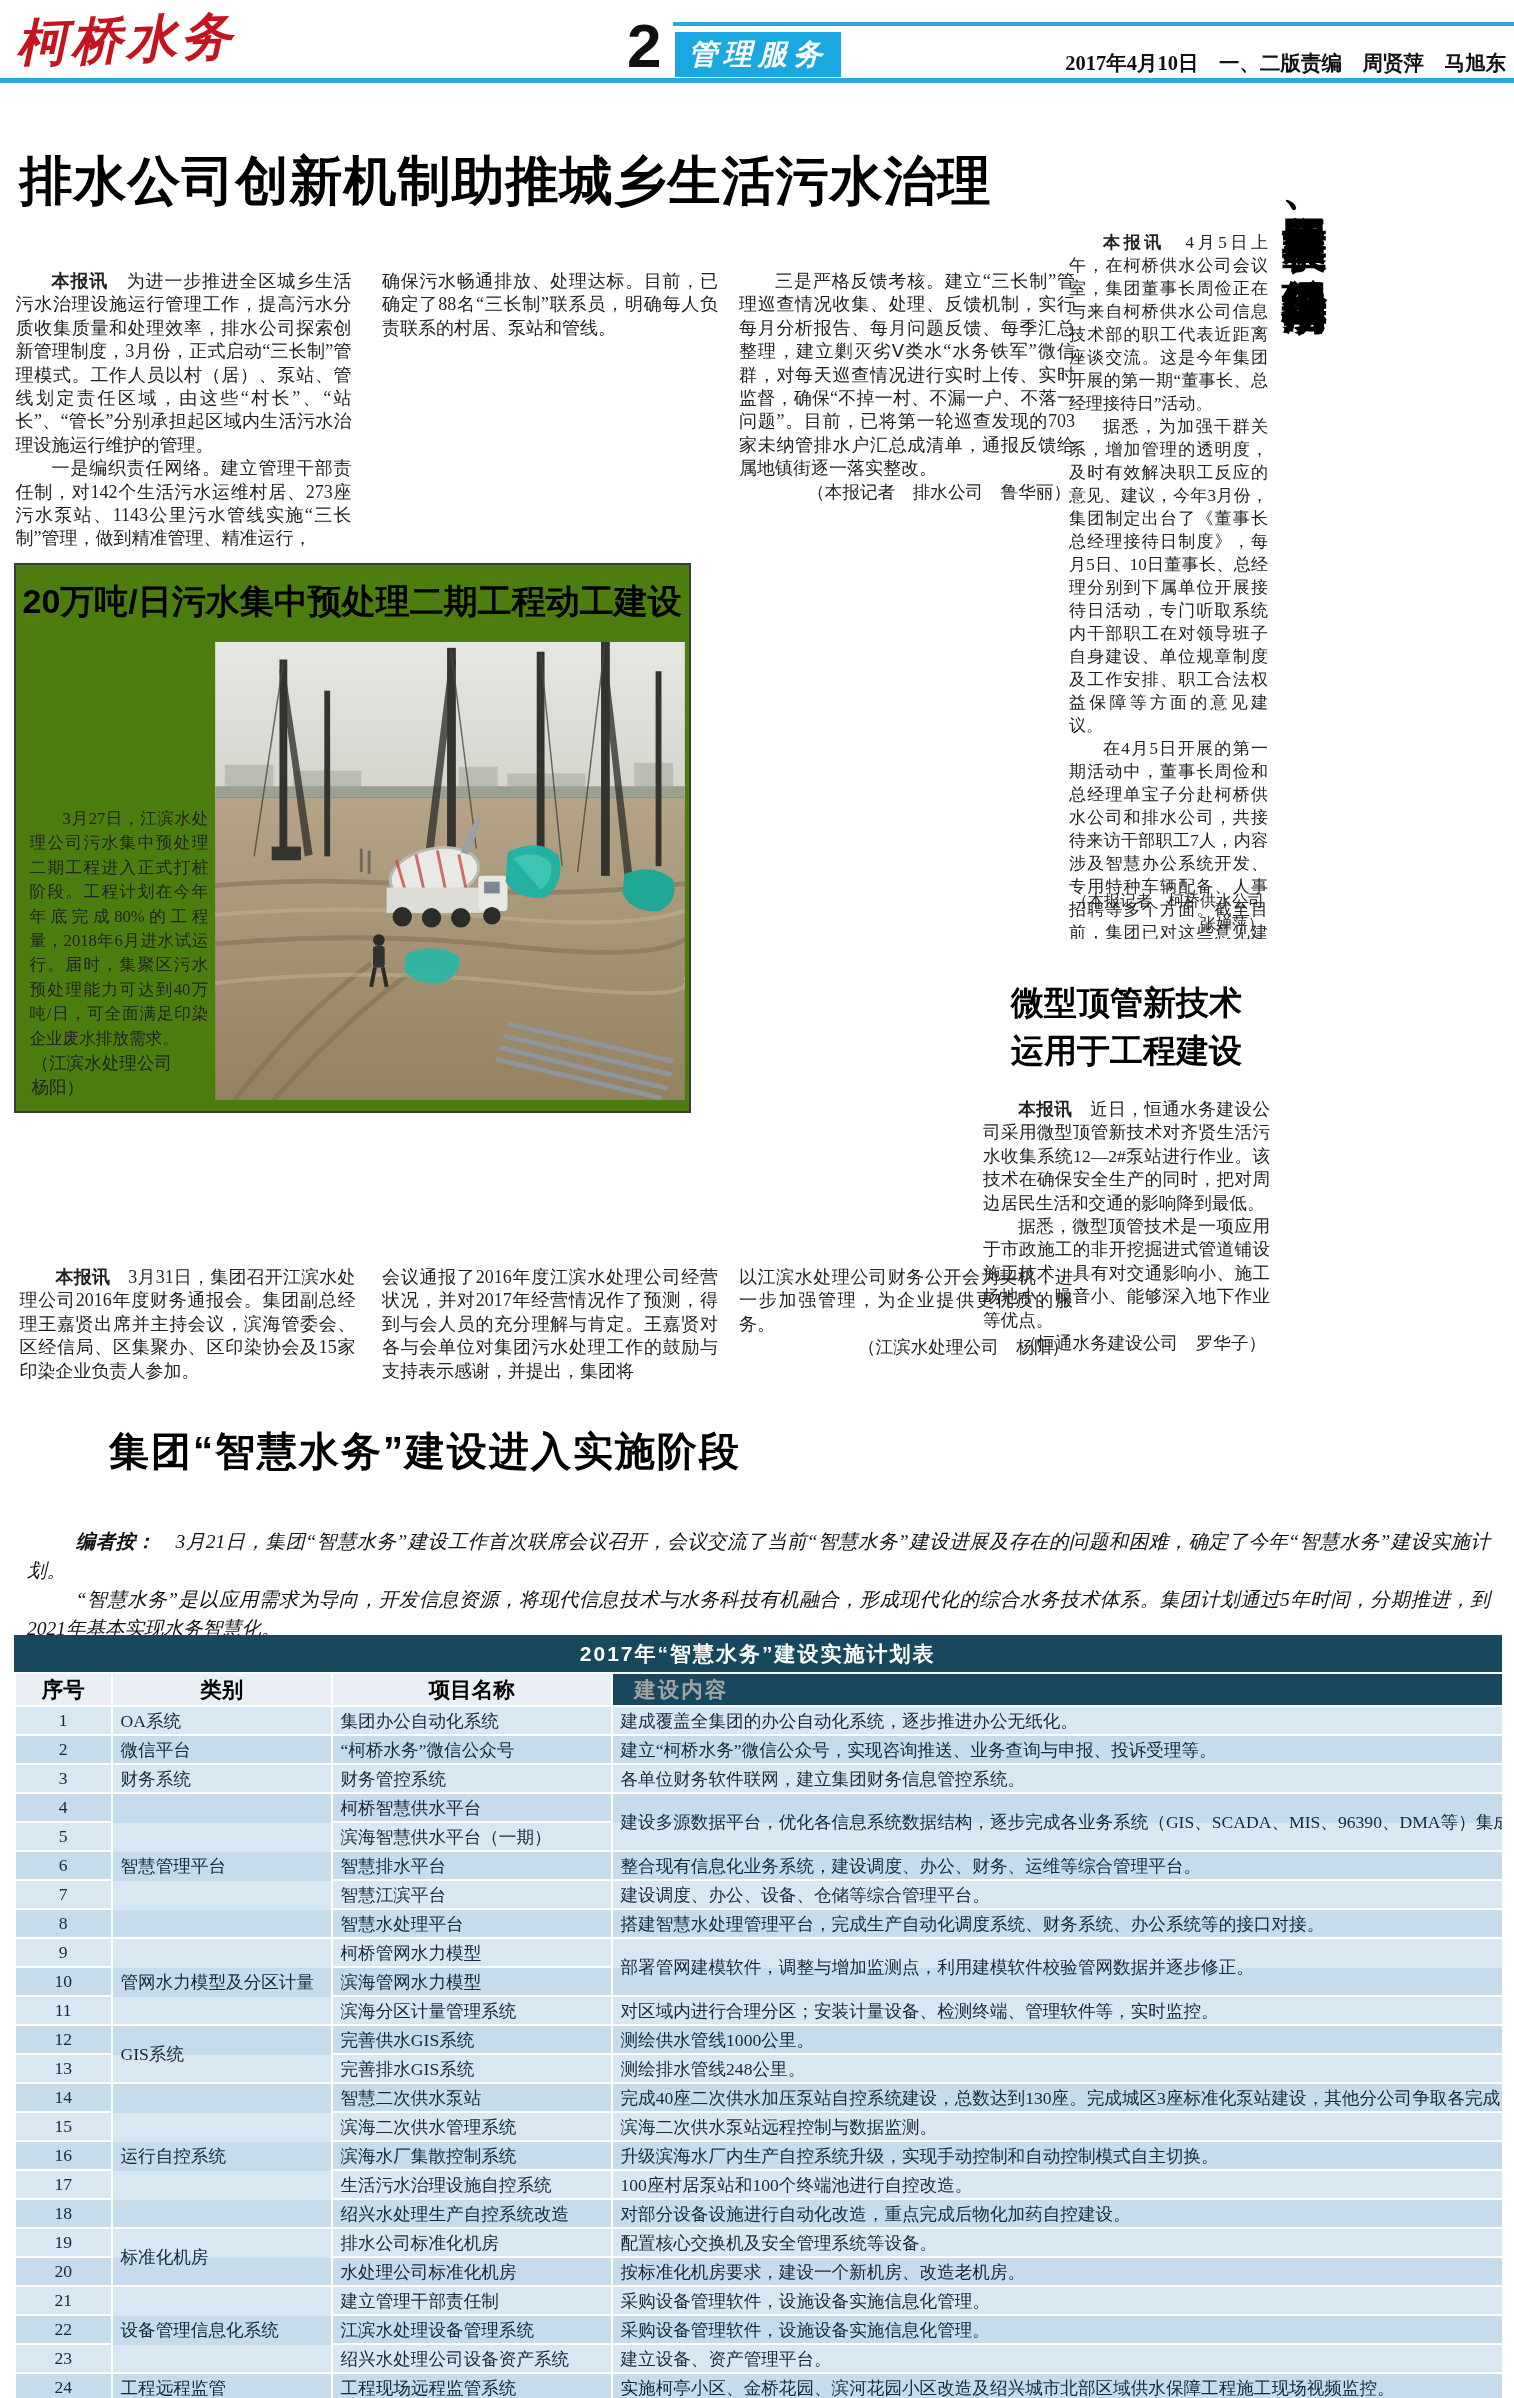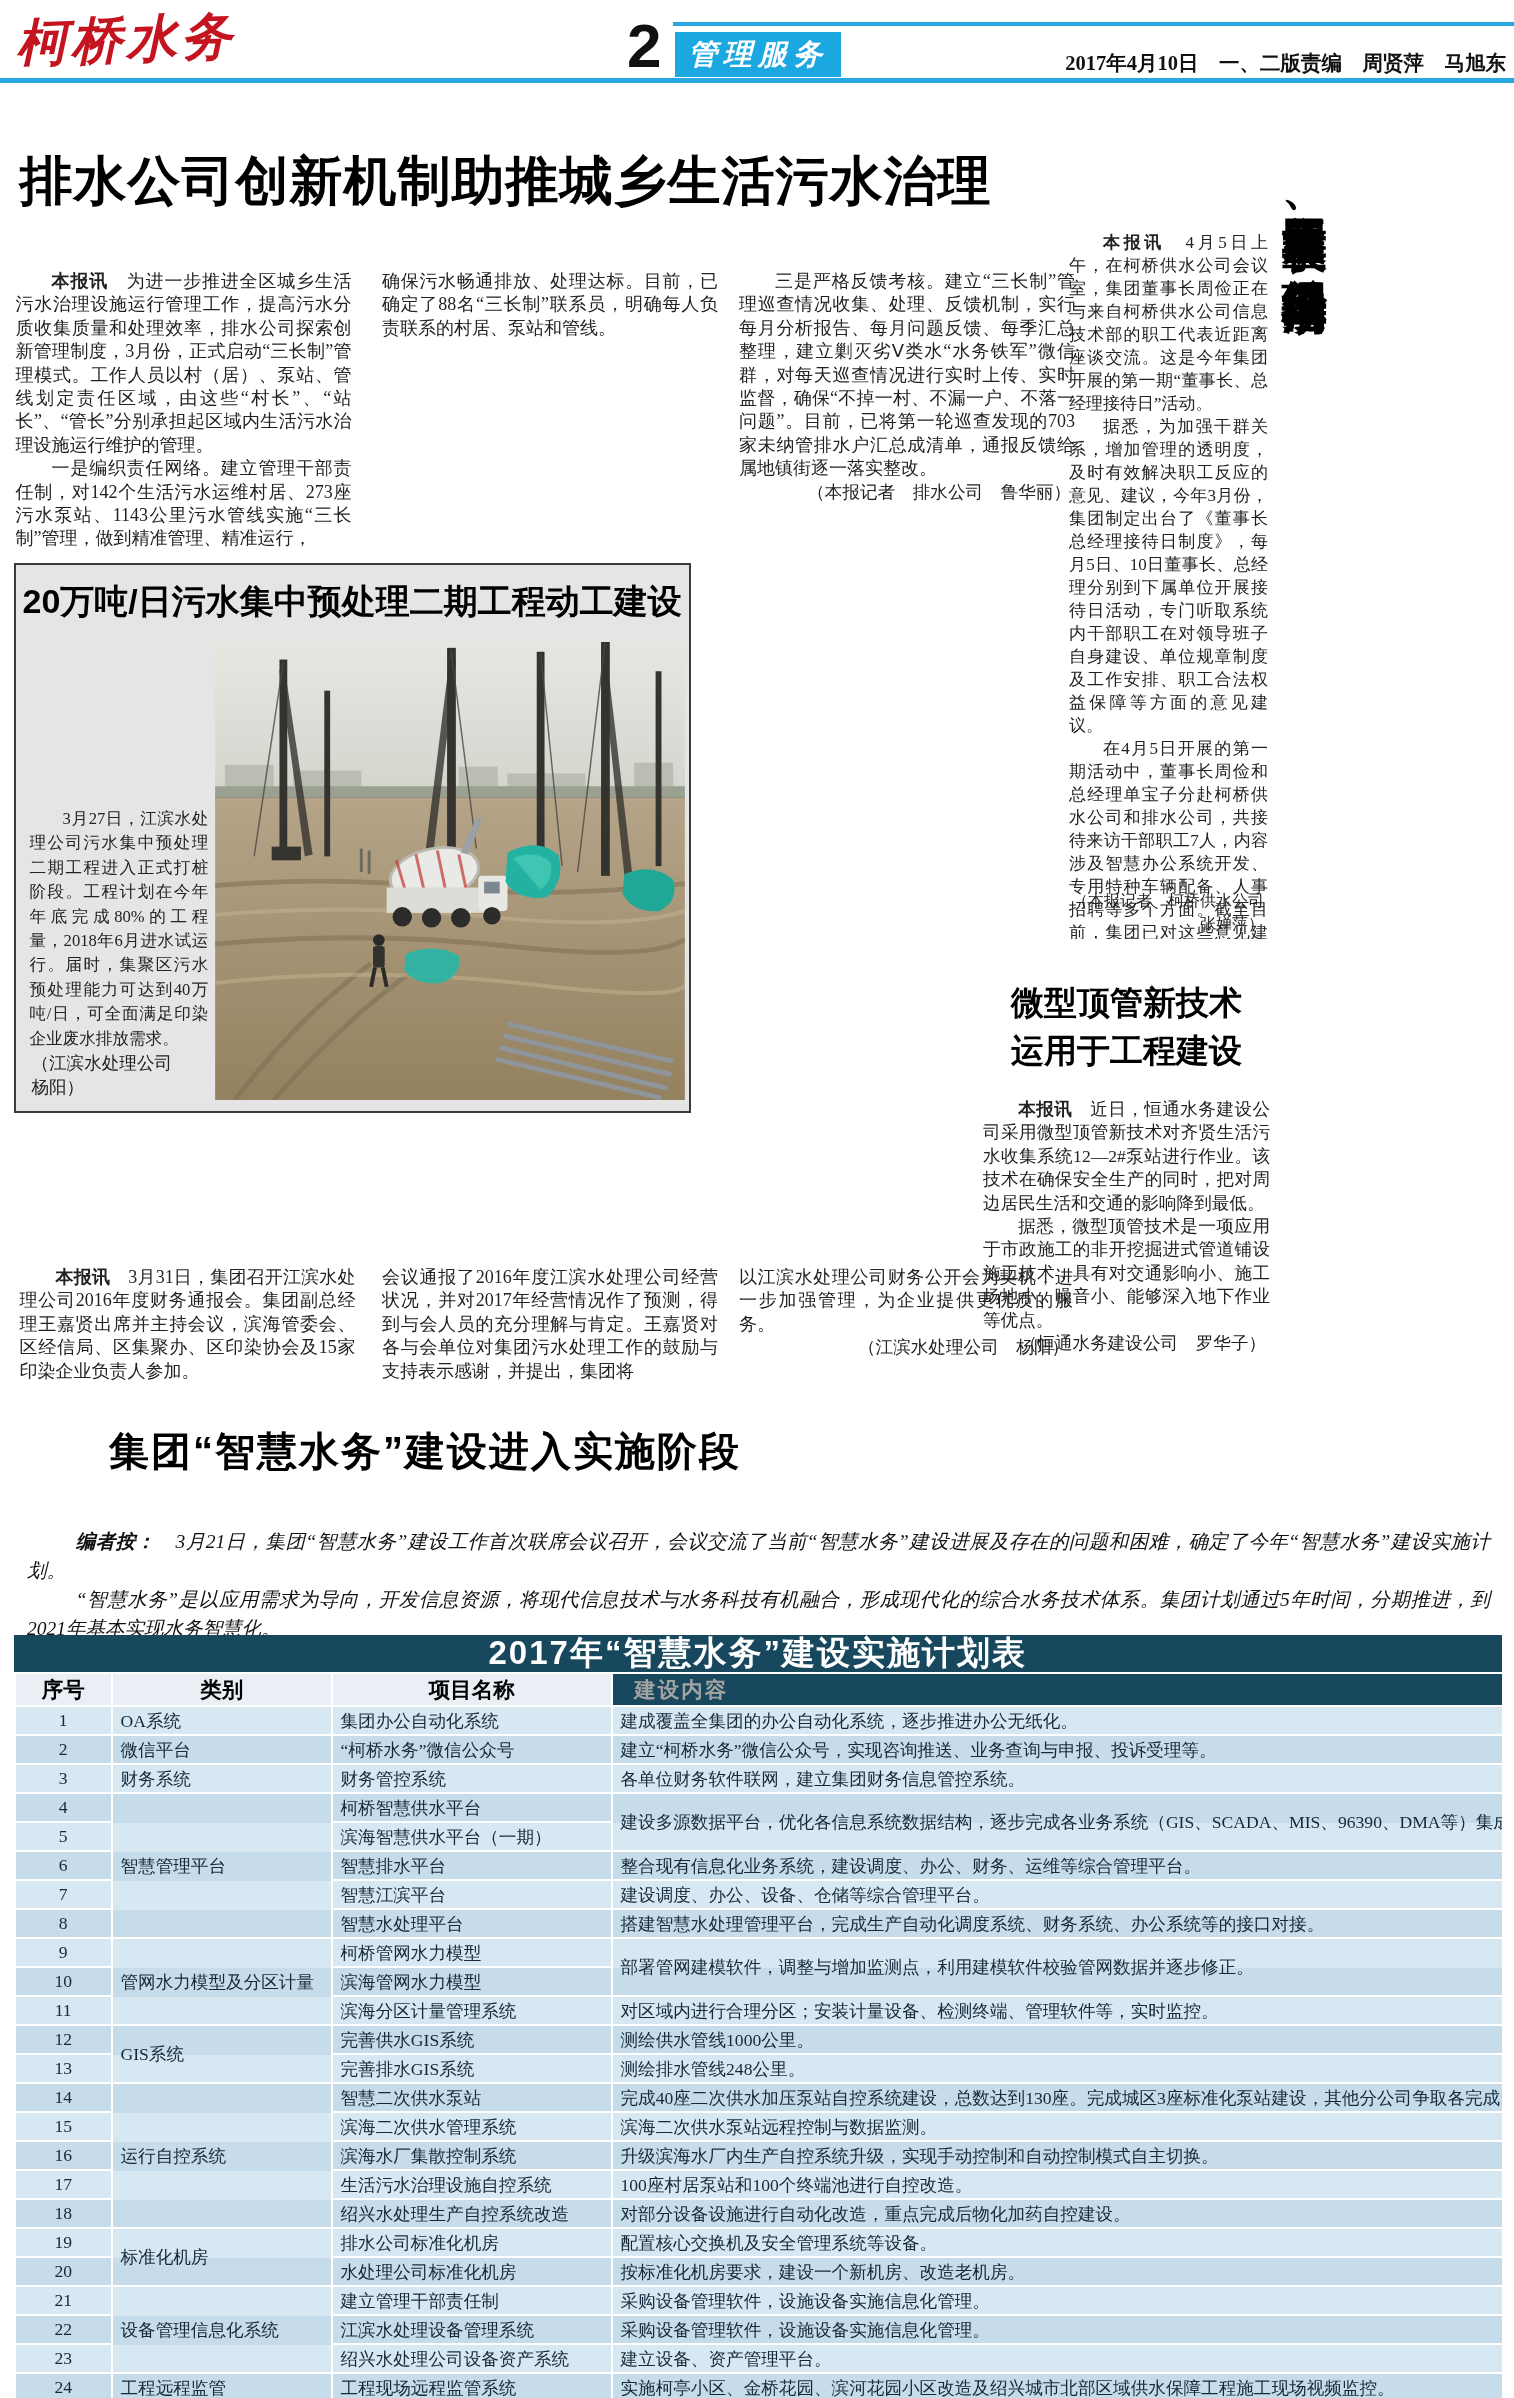--- a/index.html
+++ b/index.html
@@ -26,21 +26,21 @@
   .smart-headline{left:109px;top:1424px;font-size:40px;letter-spacing:2px;}
 
   
   .bodycol{position:absolute;text-align:justify;font-size:18px;line-height:23.4px;color:#222;}
   .bodycol p.para{margin:0;text-indent:2em;}
   .bodycol p.noindent{text-indent:0;}
   .bodycol b{font-family:"Liberation Sans",sans-serif;}
   .byline{text-align:right;padding-right:3.9px;font-size:17.6px;color:#222;}
 
   
-  .proj-box{left:13.7px;top:563px;width:673px;height:546px;border:2px solid #3a3a3a;background:#e5e5e5;}
+  .proj-box{left:13.7px;top:563px;width:673px;height:546px;border:2px solid #3a3a3a;background:#4d7c0f;}
   .proj-title{position:absolute;left:0;top:13.7px;width:100%;text-align:center;font-size:34px;
     font-weight:900;font-family:"Liberation Sans",sans-serif;color:#000;white-space:nowrap;}
   .proj-caption{position:absolute;left:13.7px;top:242px;width:179px;font-size:16.6px;line-height:24.4px;
     text-align:justify;color:#222;}
   .proj-caption p.para{margin:0;text-indent:2em;}
   .proj-photo{position:absolute;left:199px;top:77px;width:470px;height:458px;overflow:hidden;}
 
   
   .v-headline{left:1280px;top:181px;height:770px;writing-mode:vertical-rl;text-orientation:upright;
     font-family:"Liberation Sans",sans-serif;font-weight:900;font-size:45px;color:#000;
@@ -57,21 +57,21 @@
 
   
   .editor-note{left:27px;top:1527px;width:1463px;font-size:19.5px;line-height:29px;text-align:justify;
     font-style:italic;color:#111;}
   .editor-note p.para{margin:0;text-indent:2.5em;}
   .editor-note b{font-style:italic;}
 
   
   .plan-table-wrap{left:13.7px;top:1635px;width:1488px;}
   .plan-title{height:37px;background:#17485d;color:#fff;display:flex;align-items:center;justify-content:center;
-    font-size:33px;font-weight:bold;font-family:"Liberation Sans",sans-serif;letter-spacing:2px;}
+    font-size:21px;font-weight:bold;font-family:"Liberation Sans",sans-serif;letter-spacing:2px;}
   table.plan{border-collapse:collapse;width:1488px;table-layout:fixed;
     font-family:"Liberation Serif",serif;}
   table.plan col.c0{width:97px;} table.plan col.c1{width:220px;}
   table.plan col.c2{width:280px;} table.plan col.c3{width:891px;}
   table.plan th,table.plan td{border:2px solid #ffffff;padding:0 7.8px;overflow:hidden;white-space:nowrap;}
   table.plan thead tr{height:33px;}
   table.plan th{background:#e9eff4;color:#000;font-size:21.5px;font-weight:bold;
     font-family:"Liberation Sans",sans-serif;text-align:center;}
   table.plan th.th-content{background:#17485d;color:#a3a3a3;text-align:left;padding-left:21.5px;letter-spacing:2px;}
   table.plan tbody tr{height:29px;}

